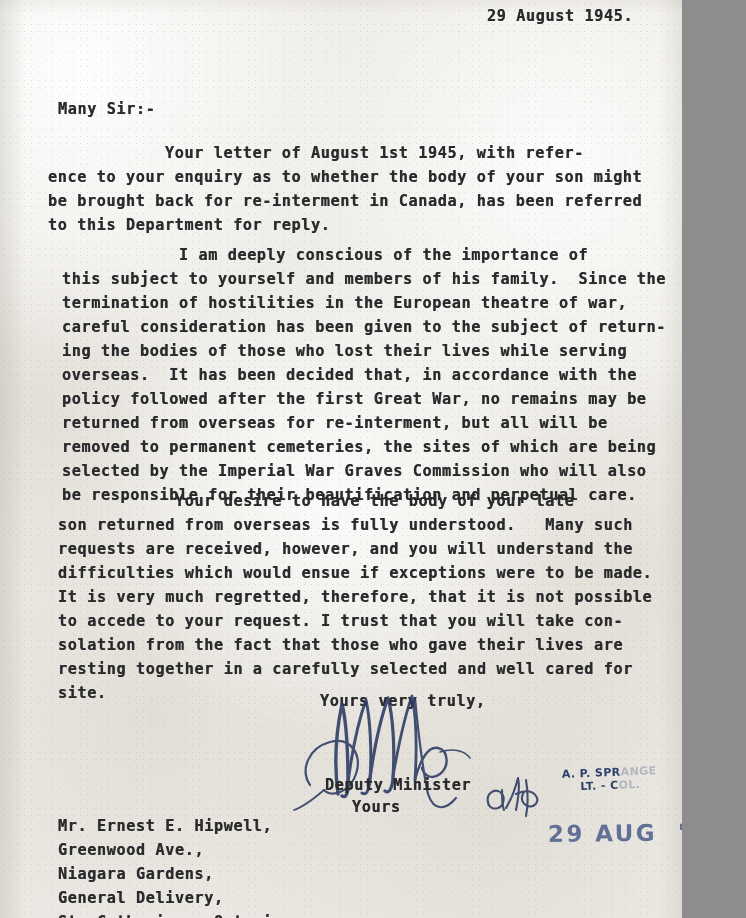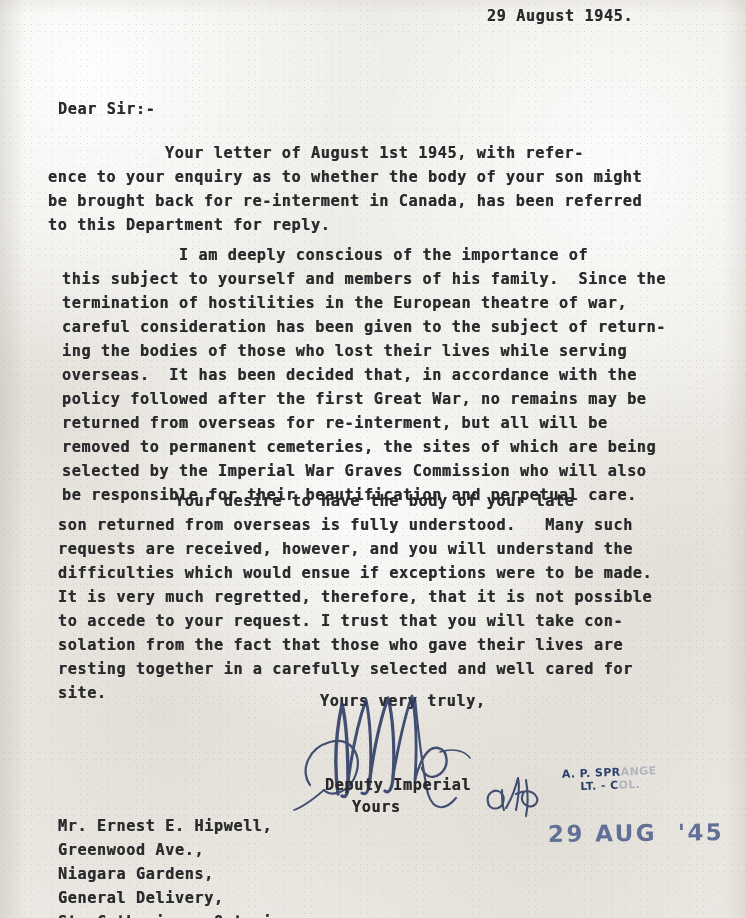--- a/index.html
+++ b/index.html
@@ -3,21 +3,21 @@
 <meta charset="utf-8">
 <title>Letter</title>
 <style>
   html, body {
     margin: 0;
     padding: 0;
     background: #8d8d8d;
   }
   .page {
     position: relative;
-    width: 746px;
+    width: 682px;
     height: 918px;
     overflow: hidden;
     background-color: #eeece7;
     font-family: "DejaVu Sans Mono", "Liberation Mono", monospace;
     color: #262626;
   }
   
   .paper-grain {
     position: absolute;
     inset: 0;
@@ -117,21 +117,21 @@
 <body>
 
 <div class="page">
 
   <div class="paper-grain"></div>
   <div class="speckle"></div>
   <div class="edge-shade"></div>
 
   <div class="typed" id="date-line">29 August 1945.</div>
 
-  <div class="typed" id="salutation">Dear Sir:-</div>
+  <div class="typed" id="salutation">Many Sir:-</div>
 
   <div class="typed" id="para-1">            Your letter of August 1st 1945, with refer-
 ence to your enquiry as to whether the body of your son might
 be brought back for re-interment in Canada, has been referred
 to this Department for reply.</div>
 
   <div class="typed" id="para-2">            I am deeply conscious of the importance of
 this subject to yourself and members of his family.  Since the
 termination of hostilities in the European theatre of war,
 careful consideration has been given to the subject of return-
@@ -162,21 +162,21 @@
       <path d="M58 92 C 62 62, 68 32, 76 10 C 80 28, 82 60, 80 90 C 79 101, 76 106, 72 103" stroke-width="3.0"></path>
       <path d="M80 88 C 84 60, 90 30, 98 8 C 103 26, 105 58, 103 88 C 102 99, 99 104, 95 101" stroke-width="3.2"></path>
       <path d="M103 86 C 108 58, 114 28, 122 6 C 126 26, 127 58, 125 90" stroke-width="2.8"></path>
       <path d="M125 90 C 130 70, 138 56, 148 58 C 158 60, 160 76, 150 84 C 142 90, 134 86, 132 78" stroke-width="2.4"></path>
       <path d="M125 8 C 128 40, 132 76, 138 104 C 144 122, 156 120, 166 108" stroke-width="2.2"></path>
       <path d="M34 100 C 20 112, 10 118, 4 120" stroke-width="1.8"></path>
       <path d="M150 62 C 162 58, 174 60, 180 68" stroke-width="1.6"></path>
     </g>
   </svg>
 
-  <div class="typed" id="sig-title">Deputy Imperial</div>
+  <div class="typed" id="sig-title">Deputy Minister</div>
 
   <div class="typed" id="sig-branch">Yours</div>
 
   <svg class="ink" id="initials-mark" width="62" height="48" viewBox="0 0 62 48">
     <g fill="none" stroke="#2b3a63" stroke-linecap="round" stroke-linejoin="round" stroke-width="2.1" opacity="0.88">
       <path d="M6 30 C 4 22, 12 16, 18 20 C 24 24, 22 34, 16 36 C 10 38, 6 34, 6 30 Z"></path>
       <path d="M20 18 C 20 26, 20 34, 22 38"></path>
       <path d="M24 36 C 30 26, 34 14, 36 6 C 38 14, 36 28, 34 38"></path>
       <path d="M34 22 C 42 18, 50 18, 54 24 C 58 30, 52 36, 46 34 C 40 32, 38 26, 42 20"></path>
       <path d="M44 8 C 46 20, 46 34, 44 44"></path>

